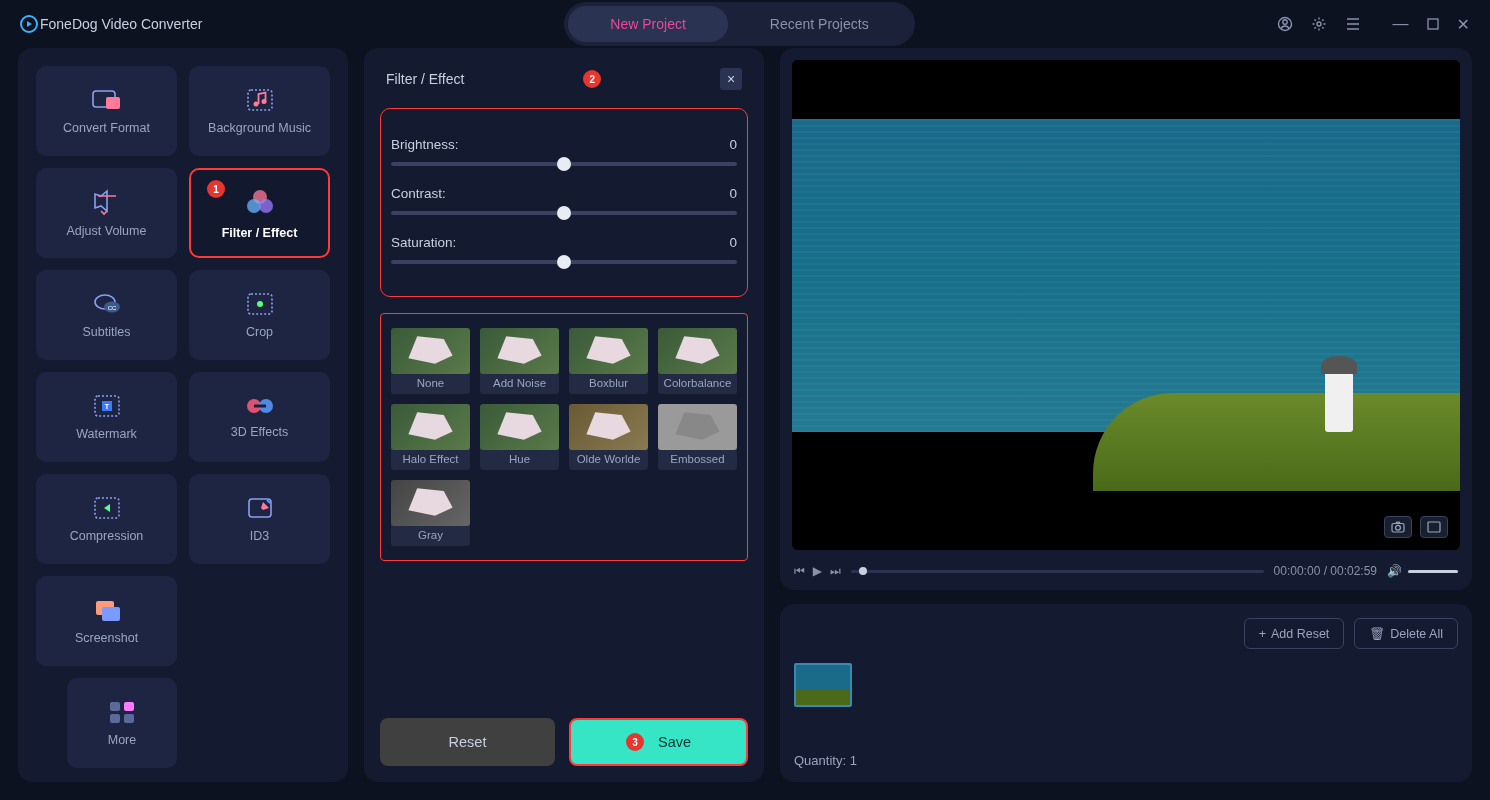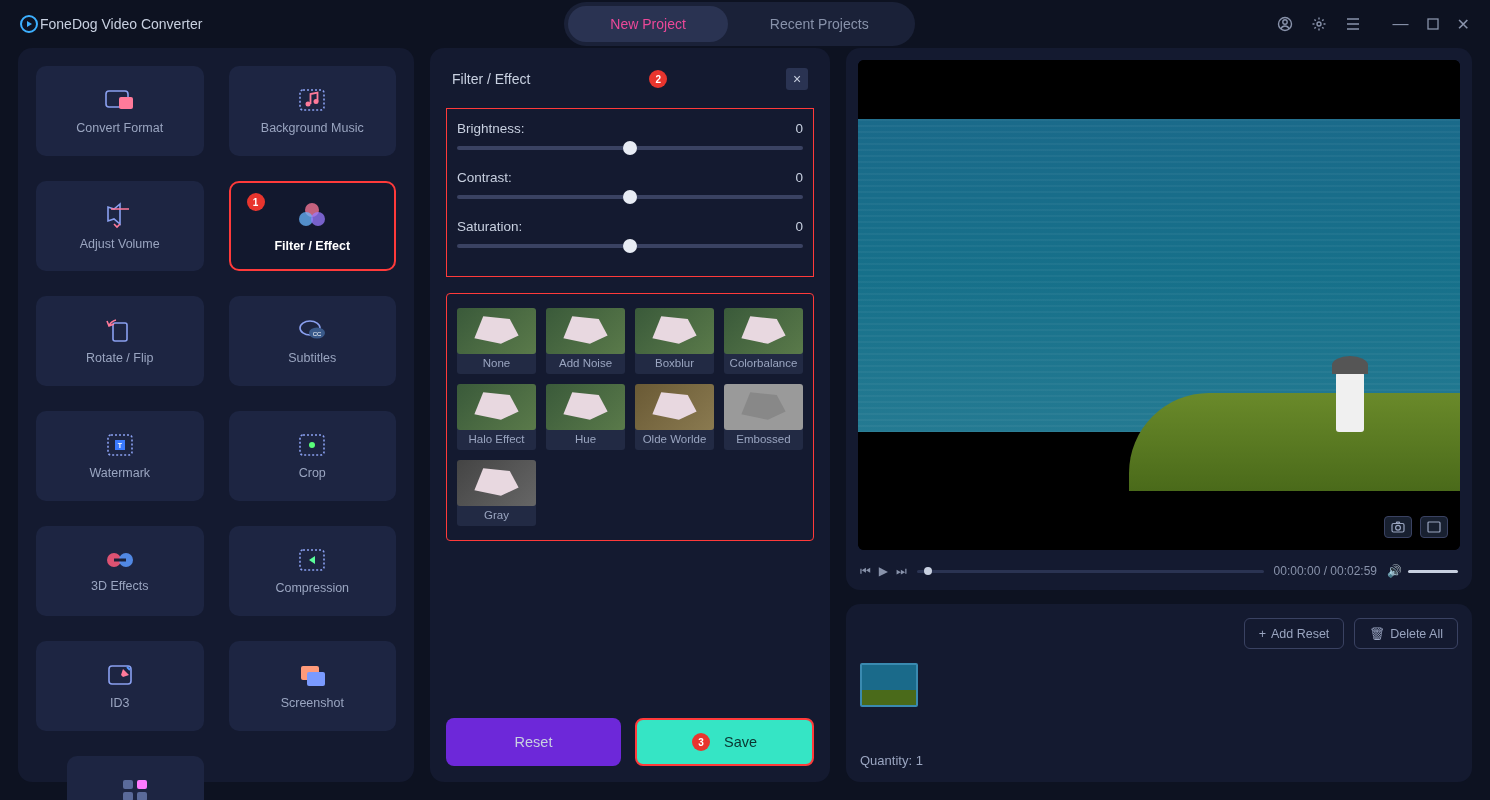--- a/index.html
+++ b/index.html
@@ -8,51 +8,51 @@
 .brand{display:flex;align-items:center;gap:2px;color:#c8d0e0;font-size:14px}
 .logo{width:18px;height:18px;border:2px solid #3db0ff;border-radius:50%;display:flex;align-items:center;justify-content:center}
 .logo::after{content:"";border-left:5px solid #3db0ff;border-top:3px solid transparent;border-bottom:3px solid transparent;margin-left:1px}
 .tabs{display:flex;background:#1a2138;border-radius:22px;padding:4px}
 .tab{padding:10px 42px;border-radius:20px;font-size:14px;cursor:pointer;color:#8892aa}
 .tab.active{background:#2a3352;color:#ec4899}
 .wincontrols{display:flex;align-items:center;gap:18px;color:#8892aa}
 .wincontrols span{cursor:pointer}
 
 .workspace{display:flex;gap:16px;padding:0 18px 18px 18px;height:752px}
-.left{width:396px;background:#141a30;border-radius:14px;padding:18px;display:grid;grid-template-columns:1fr 1fr;gap:25px;align-content:start}
+.left{width:330px;background:#141a30;border-radius:14px;padding:18px;display:grid;grid-template-columns:1fr 1fr;gap:12px;align-content:start}
 .tool{background:#1d2542;border-radius:10px;height:90px;display:flex;flex-direction:column;align-items:center;justify-content:center;gap:8px;cursor:pointer;font-size:12.5px;color:#9aa5c0;position:relative}
 .tool.selected{border:2px solid #ff3a3a;background:#12182e}
 .tool.selected .tlabel{color:#fff;font-weight:600}
 .badge{position:absolute;top:10px;left:16px;width:18px;height:18px;background:#e8352e;color:#fff;border-radius:50%;font-size:10px;display:flex;align-items:center;justify-content:center;font-weight:bold}
 
 .mid{width:400px;background:#141a30;border-radius:14px;padding:16px;display:flex;flex-direction:column;position:relative}
 .panelhead{display:flex;justify-content:space-between;align-items:center;padding:4px 6px 18px 6px;color:#c8d0e0;font-size:14px}
 .closex{width:22px;height:22px;background:#2a3352;border-radius:3px;display:flex;align-items:center;justify-content:center;font-size:14px;cursor:pointer}
 .headbadge{width:18px;height:18px;background:#e8352e;color:#fff;border-radius:50%;font-size:10px;display:flex;align-items:center;justify-content:center;font-weight:bold}
-.sliders{border:1.5px solid #ff3a3a;border-radius:0;padding:12px 10px}
+.sliders{border:1.5px solid #ff3a3a;border-radius:10px;padding:28px 10px}
 .srow{margin-bottom:20px}
-.srow:last-child{margin-bottom:16px}
+.srow:last-child{margin-bottom:4px}
 .slabel{display:flex;justify-content:space-between;font-size:13.5px;color:#c8d0e0;margin-bottom:10px}
 .track{height:4px;background:#3a4262;border-radius:2px;position:relative}
 .thumb{width:14px;height:14px;background:#e8ecf4;border-radius:50%;position:absolute;top:-5px;left:48%;cursor:pointer}
 
 .filters{border:1.5px solid #ff3a3a;border-radius:4px;padding:14px 10px;margin-top:16px;display:grid;grid-template-columns:repeat(4,1fr);gap:10px}
 .fitem{cursor:pointer}
 .fthumb{width:100%;height:46px;background:linear-gradient(135deg,#3a5a3a,#5a7a4a);border-radius:3px;position:relative;overflow:hidden}
 .fthumb::after{content:"";position:absolute;top:18%;left:22%;width:56%;height:60%;background:#e8d8e0;clip-path:polygon(20% 0,80% 10%,100% 70%,60% 100%,0 80%)}
 .fthumb.dark{background:#18181a}
 .fthumb.gray{background:linear-gradient(135deg,#444,#666)}
 .fthumb.sepia{background:linear-gradient(135deg,#6a5a35,#8a7a50)}
 .fthumb.emb{background:#9a9a9a}
 .fthumb.emb::after{background:#888}
 .flabel{text-align:center;font-size:11.5px;color:#9aa5c0;padding:5px 0;background:#222a44;border-radius:0 0 3px 3px;margin-top:-2px}
 
 .buttons{margin-top:auto;display:flex;gap:14px;padding-top:20px}
 .btn{flex:1;height:48px;border-radius:8px;display:flex;align-items:center;justify-content:center;font-size:14.5px;cursor:pointer}
-.btn-reset{background:#6d28d9;color:#c8d0e0}
+.btn-reset{background:#404040;color:#c8d0e0}
 .btn-save{background:#35e5c5;color:#0a3530;font-weight:500;border:2px solid #ff3a3a;gap:14px}
 .btn-save .sbadge{width:18px;height:18px;background:#e8352e;color:#fff;border-radius:50%;font-size:10px;display:flex;align-items:center;justify-content:center;font-weight:bold}
 
 .right{flex:1;display:flex;flex-direction:column;gap:14px}
 .preview{background:#141a30;border-radius:14px;height:542px;padding:8px;display:flex;flex-direction:column}
 .video{flex:1;background:#000;border-radius:6px;position:relative;overflow:hidden;margin:4px}
 .video-sky{position:absolute;top:0;left:0;right:0;height:12%;background:#000}
 .video-sea{position:absolute;top:12%;left:0;right:0;height:64%;background:linear-gradient(180deg,#1a6a8a,#16708a 50%,#247a92)}
 .video-sea::before{content:"";position:absolute;inset:0;background:repeating-linear-gradient(180deg,rgba(255,255,255,0.04) 0 2px,transparent 2px 6px)}
 .video-land{position:absolute;bottom:12%;left:45%;right:0;height:20%;background:linear-gradient(180deg,#6a8a2a,#4a6a1a);border-top-left-radius:80px}
@@ -158,54 +158,45 @@
             <circle cx="18" cy="11" r="7" fill="#ff7a9a" opacity=".75"></circle>
             <circle cx="12" cy="20" r="7" fill="#6ab5ff" opacity=".75"></circle>
             <circle cx="24" cy="20" r="7" fill="#9a7aff" opacity=".75"></circle>
           </svg>
         </span>
         <span class="tlabel">Filter / Effect</span>
       </div>
       <div class="tool">
         <span class="ic">
           <svg width="34" height="26" viewBox="0 0 34 26">
-            <rect x="10" y="6" width="14" height="18" rx="2" fill="none" stroke="#8aa0f0" stroke-width="1.6"></rect>
-            <path d="M6 9a10 10 0 0 1 7-6M4 4l2 5 5-2" stroke="#ff7a9a" stroke-width="1.6" fill="none"></path>
-          </svg>
-        </span>
-        <span class="tlabel">Rotate / Flip</span>
-      </div>
-      <div class="tool">
-        <span class="ic">
-          <svg width="34" height="26" viewBox="0 0 34 26">
             <ellipse cx="15" cy="11" rx="10" ry="7" fill="none" stroke="#8aa0f0" stroke-width="1.6"></ellipse>
             <ellipse cx="22" cy="16" rx="8" ry="5.5" fill="#3a5a8a"></ellipse>
             <text x="22" y="19" font-size="6" fill="#fff" text-anchor="middle">CC</text>
           </svg>
         </span>
         <span class="tlabel">Subtitles</span>
       </div>
       <div class="tool">
         <span class="ic">
           <svg width="34" height="26" viewBox="0 0 34 26">
             <rect x="5" y="3" width="24" height="20" rx="3" fill="none" stroke="#8aa0f0" stroke-width="1.6" stroke-dasharray="2 2"></rect>
+            <circle cx="17" cy="13" r="3" fill="#5aff7a"></circle>
+          </svg>
+        </span>
+        <span class="tlabel">Crop</span>
+      </div>
+      <div class="tool">
+        <span class="ic">
+          <svg width="34" height="26" viewBox="0 0 34 26">
+            <rect x="5" y="3" width="24" height="20" rx="3" fill="none" stroke="#8aa0f0" stroke-width="1.6" stroke-dasharray="2 2"></rect>
             <rect x="12" y="8" width="10" height="10" fill="#3a7aff"></rect>
             <text x="17" y="16" font-size="7" fill="#fff" text-anchor="middle" font-weight="bold">T</text>
           </svg>
         </span>
         <span class="tlabel">Watermark</span>
-      </div>
-      <div class="tool">
-        <span class="ic">
-          <svg width="34" height="26" viewBox="0 0 34 26">
-            <rect x="5" y="3" width="24" height="20" rx="3" fill="none" stroke="#8aa0f0" stroke-width="1.6" stroke-dasharray="2 2"></rect>
-            <circle cx="17" cy="13" r="3" fill="#5aff7a"></circle>
-          </svg>
-        </span>
-        <span class="tlabel">Crop</span>
       </div>
       <div class="tool">
         <span class="ic">
           <svg width="36" height="22" viewBox="0 0 36 22">
             <circle cx="12" cy="11" r="7" fill="#ff5a7a" opacity=".85"></circle>
             <circle cx="24" cy="11" r="7" fill="#5a9aff" opacity=".85"></circle>
             <path d="M12 11h12" stroke="#1a2138" stroke-width="3"></path>
           </svg>
         </span>
         <span class="tlabel">3D Effects</span>

